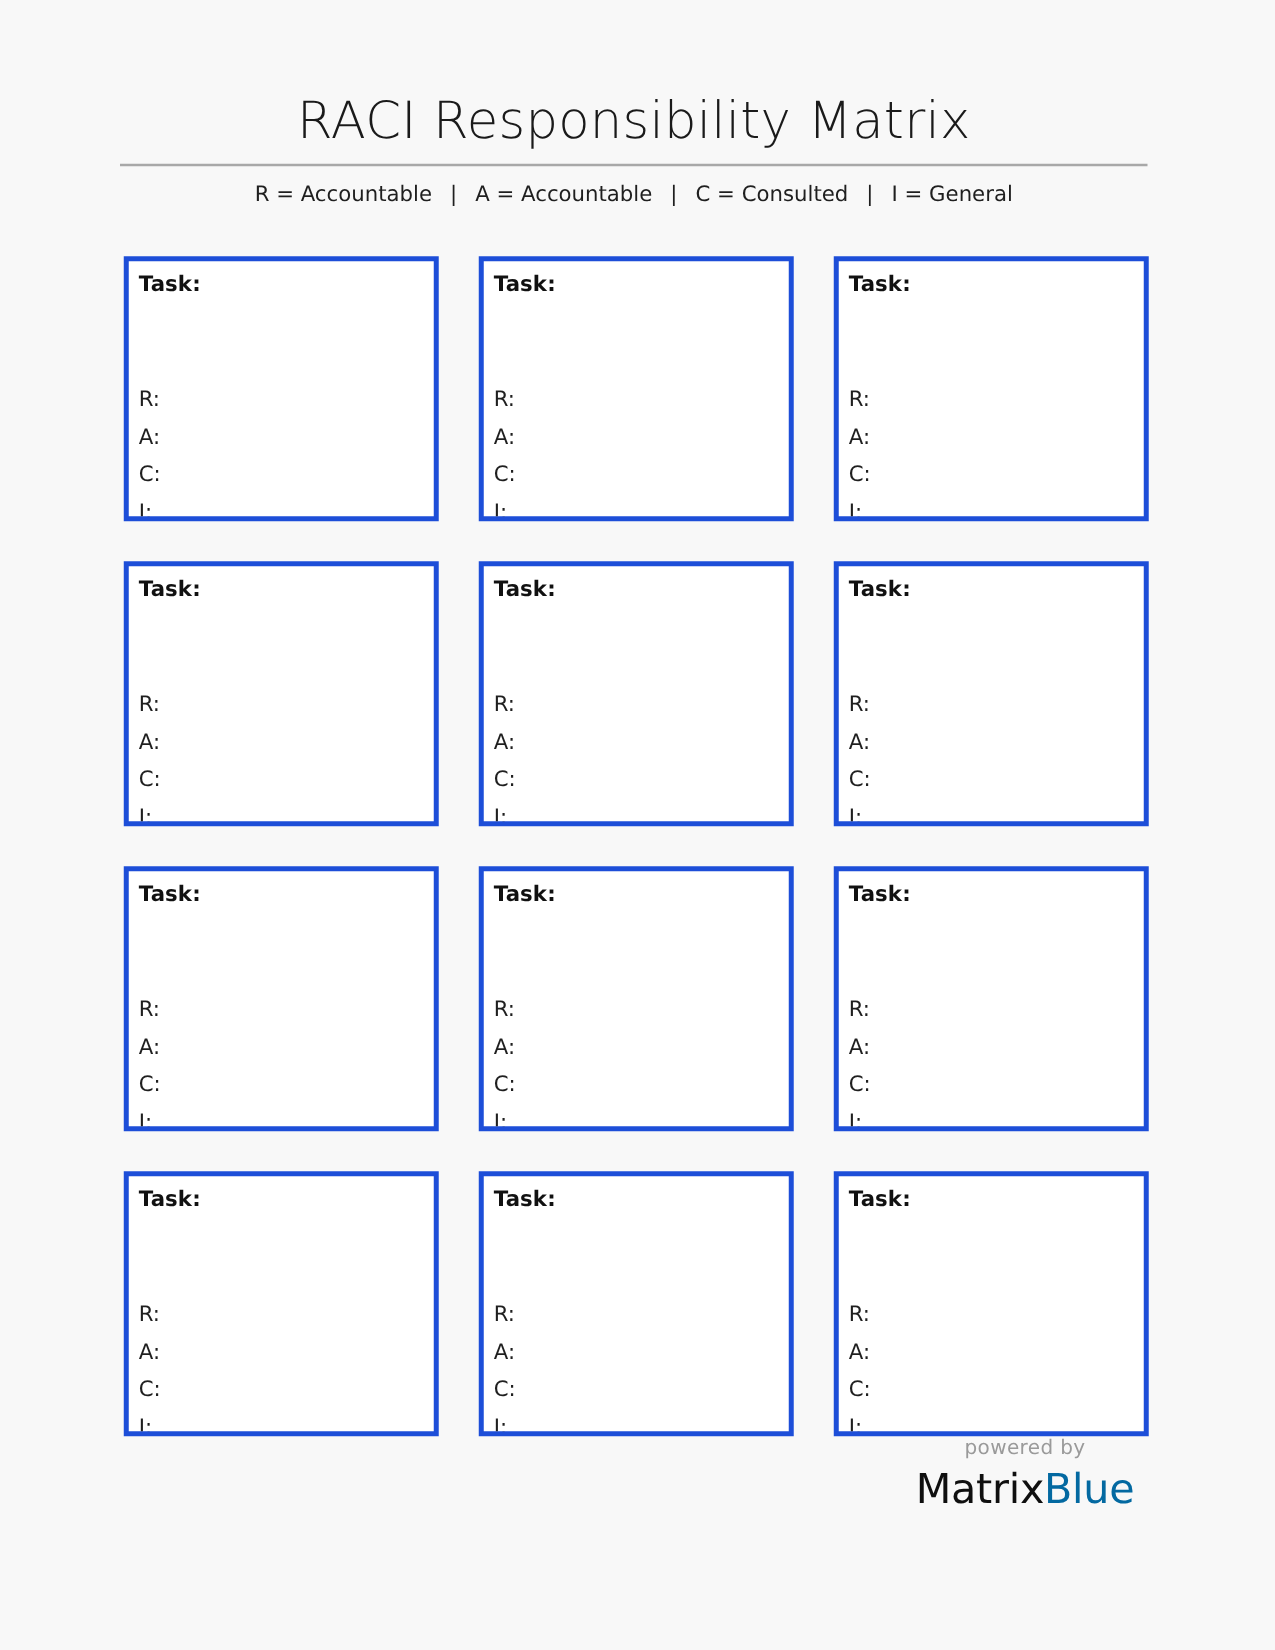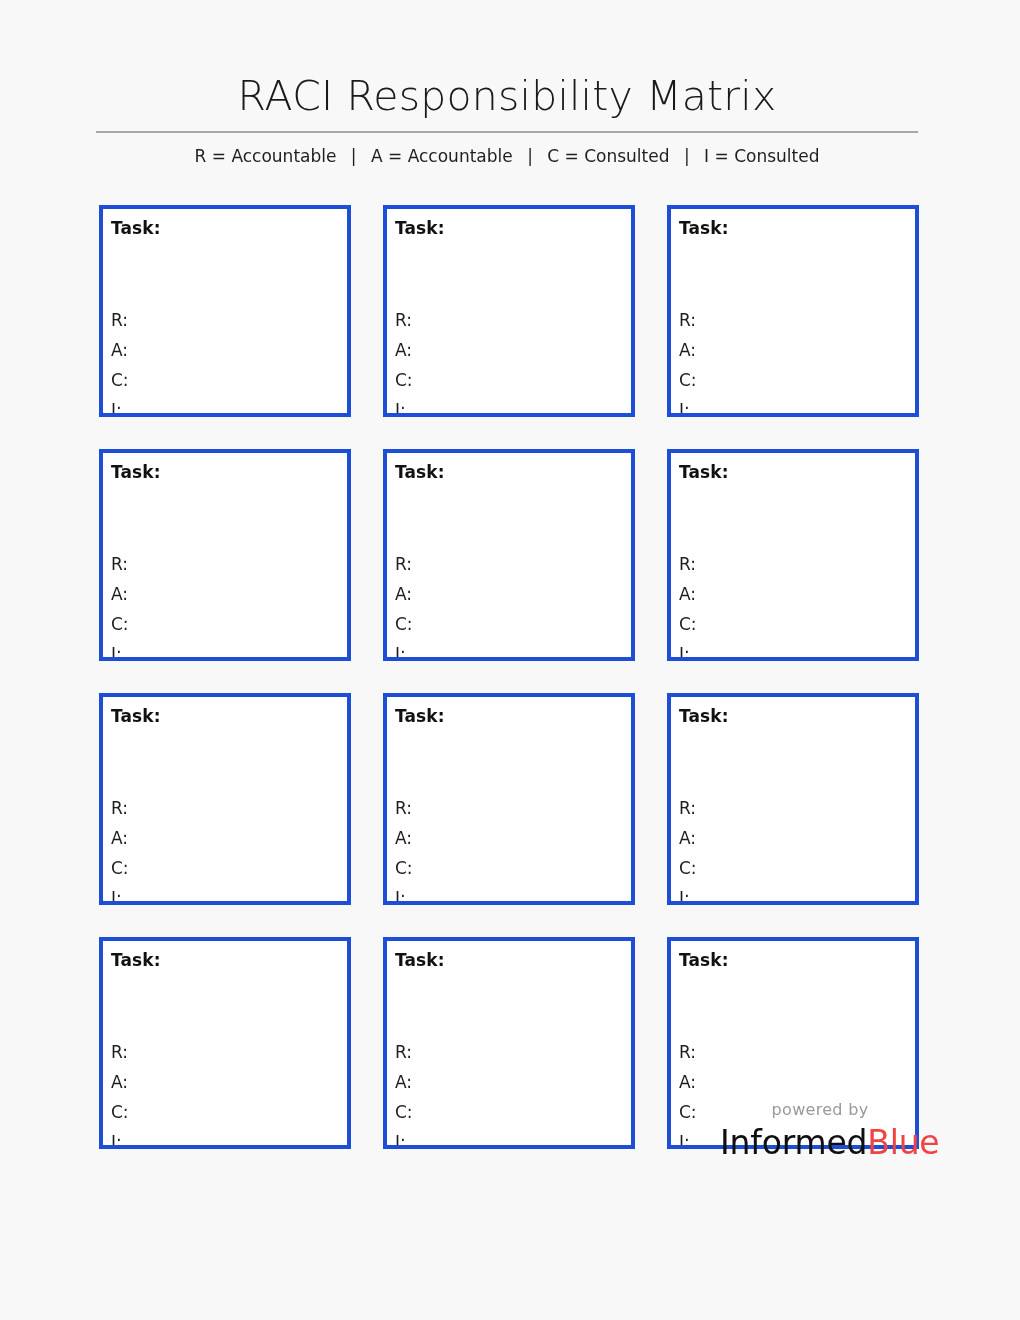--- a/index.html
+++ b/index.html
@@ -104,21 +104,21 @@
     font-size: 17px;
     line-height: 30px;
     font-weight: 400;
     color: #1f1f1f;
   }
 
   
   .footer-logo {
     position: absolute;
     right: 100px;
-    top: 1100px;
+    top: 1148px;
     width: 200px;
     text-align: center;
   }
   .powered-by {
     font-size: 16px;
     line-height: 20px;
     color: #9a9a9a;
     font-weight: 400;
     letter-spacing: 0.3px;
     text-align: center;
@@ -126,38 +126,38 @@
   .brand {
     margin-top: 3px;
     font-size: 33px;
     line-height: 40px;
     font-weight: 400;
     letter-spacing: -0.2px;
     white-space: nowrap;
     text-align: center;
   }
   .brand-general { color: #0f0f0f; }
-  .brand-blue { color: #ef4444; }
+  .brand-blue { color: #0369a1; }
 </style>
 </head>
 <body>
 
 <div class="page">
 
   <div class="header">
     <h1 class="page-title">RACI Responsibility Matrix</h1>
     <div class="title-rule"></div>
     <div class="legend">
       <span class="entry">R = Accountable</span>
       <span class="sep">|</span>
       <span class="entry">A = Accountable</span>
       <span class="sep">|</span>
       <span class="entry">C = Consulted</span>
       <span class="sep">|</span>
-      <span class="entry">I = Consulted</span>
+      <span class="entry">I = General</span>
     </div>
   </div>
 
   <div class="grid">
 
     <div class="task-card">
       <div class="task-label">Task:</div>
       <div class="role-list">
         <div class="role-row">R:</div>
         <div class="role-row">A:</div>
@@ -274,17 +274,17 @@
         <div class="role-row">C:</div>
         <div class="role-row">I:</div>
       </div>
     </div>
 
   </div>
 
   <div class="footer-logo">
     <div class="powered-by">powered by</div>
     <div class="brand">
-      <span class="brand-general">Informed</span><span class="brand-blue">Blue</span>
+      <span class="brand-general">Matrix</span><span class="brand-blue">Blue</span>
     </div>
   </div>
 
 </div>
 
 </body></html>

